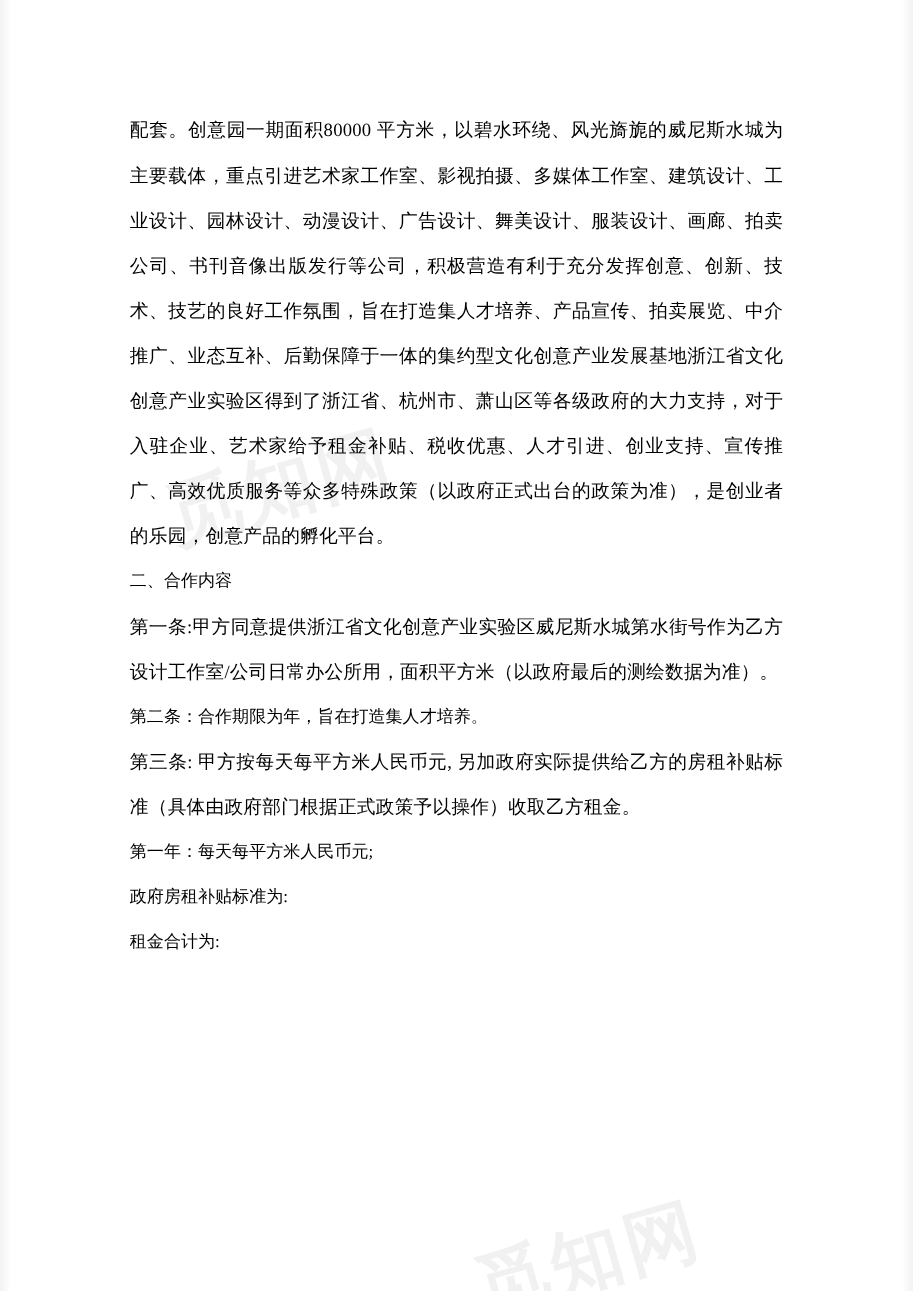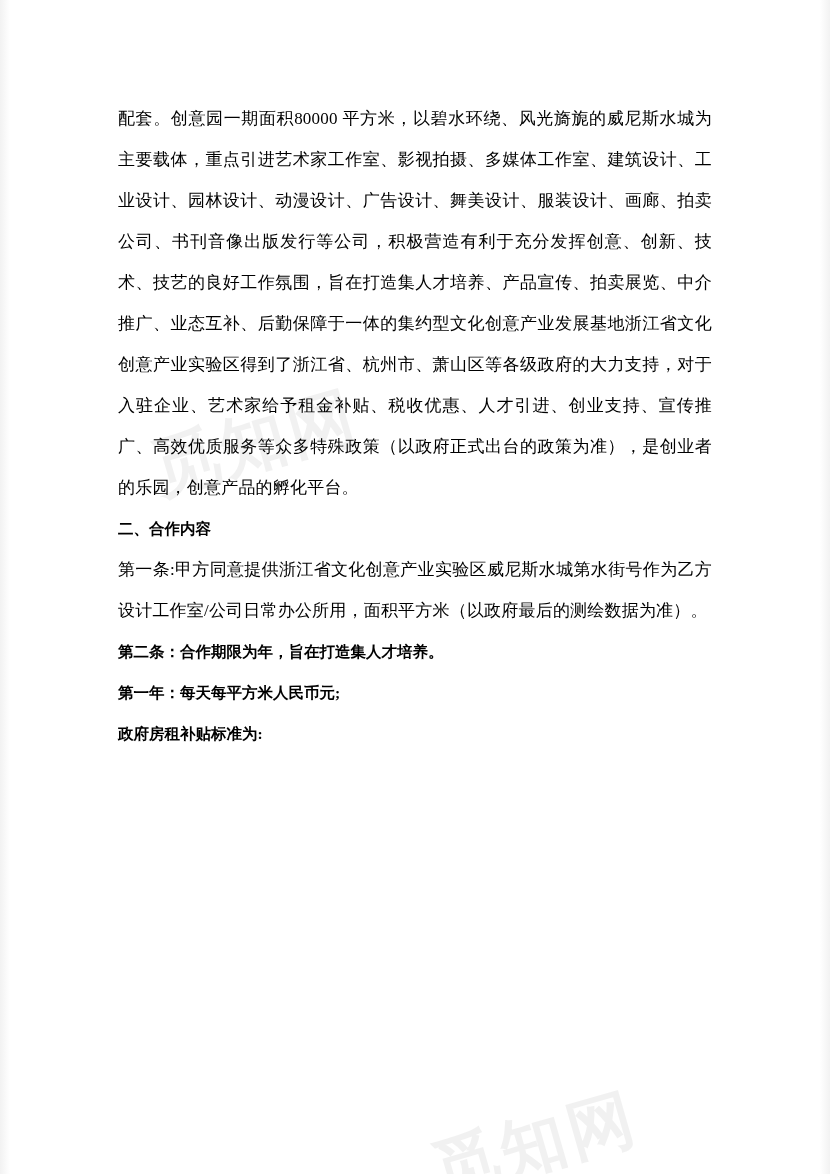--- a/index.html
+++ b/index.html
@@ -34,21 +34,20 @@
     text-align: justify;
     text-justify: inter-ideograph;
     margin: 0;
     letter-spacing: 0.2px;
   }
   .line {
     font-size: 15.5px;
     line-height: 41px;
     margin: 0;
     white-space: nowrap;
-    font-weight: bold;
   }
   
   .watermark {
     position: absolute;
     color: rgba(0, 0, 0, 0.055);
     font-family: "Liberation Serif", "DejaVu Serif", serif;
     font-weight: bold;
     user-select: none;
     pointer-events: none;
     white-space: nowrap;
@@ -89,17 +88,19 @@
   <div class="page-edge-r"></div>
 
   <div class="watermark wm1">觅知网</div>
   <div class="watermark wm2">觅知网</div>
 
   <div class="content">
     <p class="para">配套。创意园一期面积80000 平方米，以碧水环绕、风光旖旎的威尼斯水城为主要载体，重点引进艺术家工作室、影视拍摄、多媒体工作室、建筑设计、工业设计、园林设计、动漫设计、广告设计、舞美设计、服装设计、画廊、拍卖公司、书刊音像出版发行等公司，积极营造有利于充分发挥创意、创新、技术、技艺的良好工作氛围，旨在打造集人才培养、产品宣传、拍卖展览、中介推广、业态互补、后勤保障于一体的集约型文化创意产业发展基地浙江省文化创意产业实验区得到了浙江省、杭州市、萧山区等各级政府的大力支持，对于入驻企业、艺术家给予租金补贴、税收优惠、人才引进、创业支持、宣传推广、高效优质服务等众多特殊政策（以政府正式出台的政策为准），是创业者的乐园，创意产品的孵化平台。</p>
     <p class="line">二、合作内容</p>
     <p class="para">第一条:甲方同意提供浙江省文化创意产业实验区威尼斯水城第水街号作为乙方设计工作室/公司日常办公所用，面积平方米（以政府最后的测绘数据为准）。</p>
     <p class="line">第二条：合作期限为年，旨在打造集人才培养。</p>
+    <p class="para">第三条: 甲方按每天每平方米人民币元, 另加政府实际提供给乙方的房租补贴标准（具体由政府部门根据正式政策予以操作）收取乙方租金。</p>
     <p class="line">第一年：每天每平方米人民币元;</p>
     <p class="line">政府房租补贴标准为:</p>
+    <p class="line">租金合计为:</p>
   </div>
 
 </div>
 
 </body></html>

